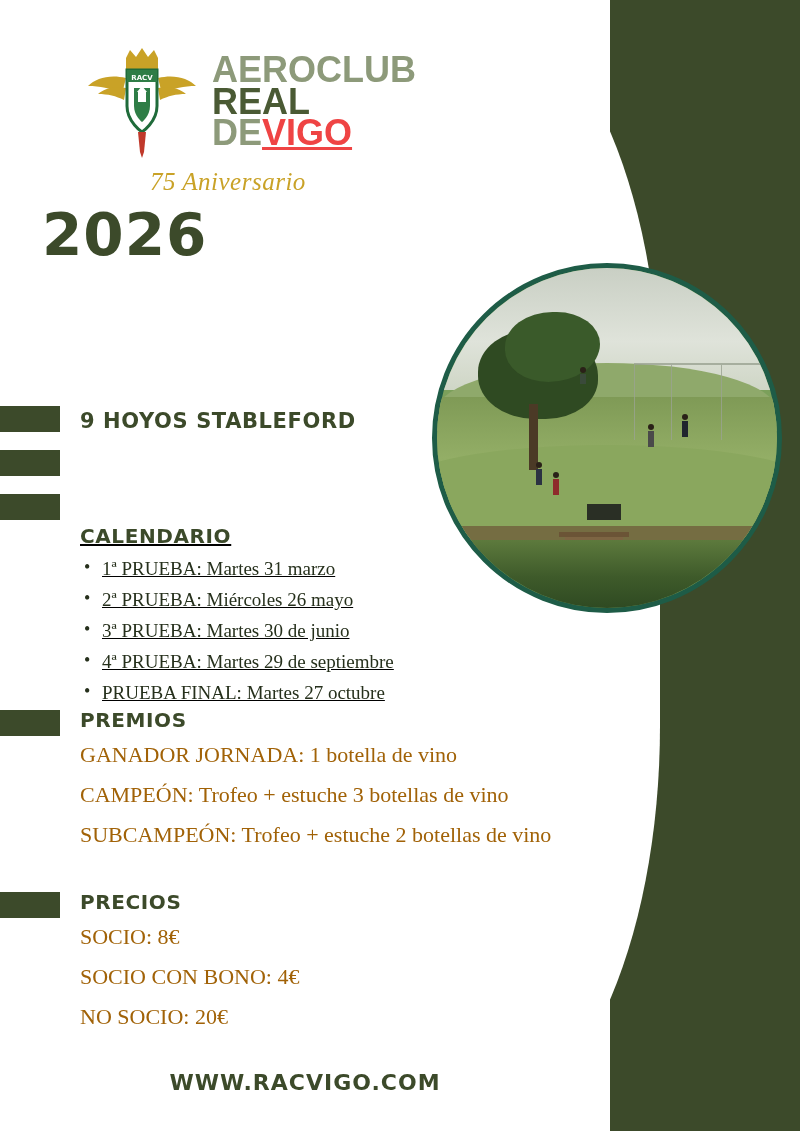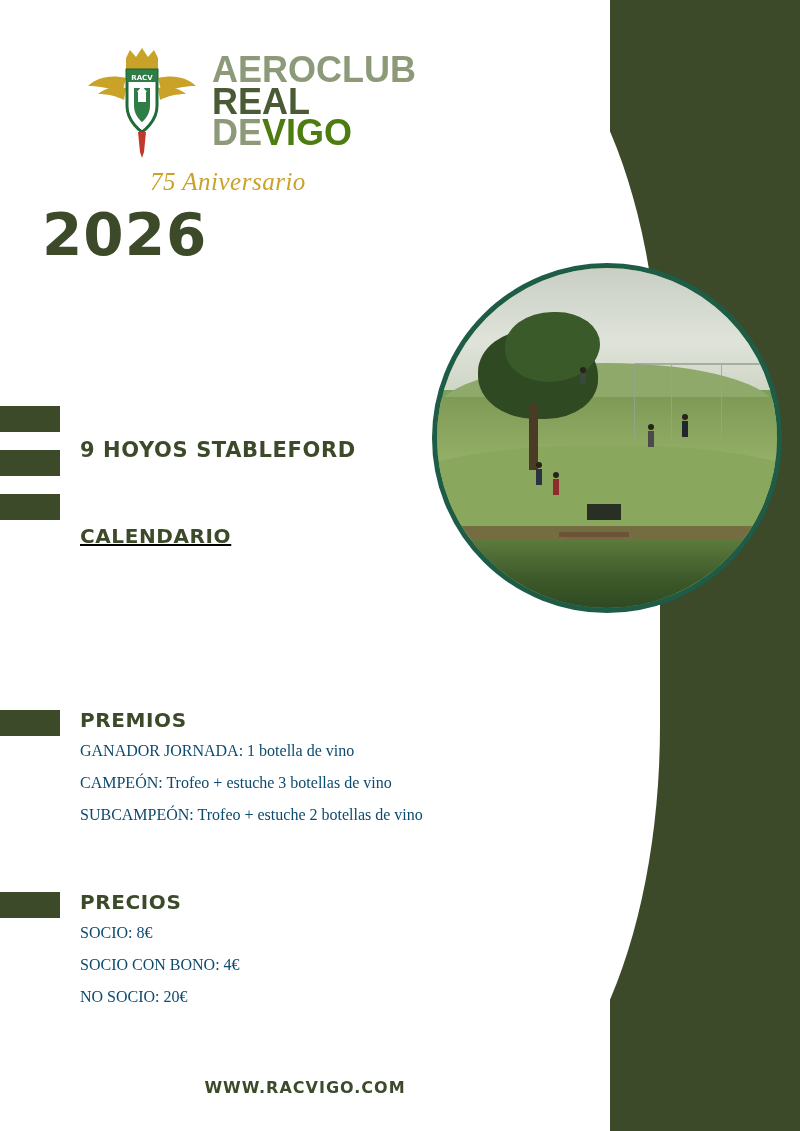--- a/index.html
+++ b/index.html
@@ -74,21 +74,22 @@
     font-weight: bold;
     font-size: 36px;
     letter-spacing: 0px;
     color: #4a5a34;
     display: block;
   }
   .logo-line.lighter {
     color: #8d9a7a;
   }
   .logo-line .accent {
-    color: #4d7c0f;
+    color: #ef4444;
+    text-decoration: underline;
   }
   .logo-aniv {
     position: absolute;
     left: 90px;
     top: 132px;
     font-family: "Liberation Serif", serif;
     font-style: italic;
     font-size: 25px;
     color: #c9a227;
     letter-spacing: 0.5px;
@@ -259,45 +260,44 @@
   .bullet-list li:before {
     content: "\2022";
     position: absolute;
     left: 4px;
     top: -1px;
     font-size: 18px;
     color: #26301c;
   }
   .plain-line {
     font-family: "Liberation Serif", serif;
-    font-size: 16px;
-    color: #0c4a6e;
+    font-size: 22px;
+    color: #a16207;
     margin-bottom: 14px;
   }
 
-  .sec-9hoyos { top: 438px; }
+  .sec-9hoyos { top: 409px; }
   .sec-9hoyos .sec-heading { font-size: 21px; margin: 0; }
   .sec-calendario { top: 524px; text-decoration: underline; }
   .sec-premios { top: 708px; }
   .sec-precios { top: 890px; }
 
   
   .footer {
     position: absolute;
     left: 0;
     top: 1070px;
     width: 610px;
     text-align: center;
     z-index: 5;
     font-family: "DejaVu Sans", sans-serif;
     font-weight: bold;
-    font-size: 16px;
+    font-size: 22px;
     color: #3c4a2a;
     letter-spacing: 1px;
-    margin-top: 8px;
   }
 </style>
 </head>
 <body>
 
 <div class="bg-green-panel"></div>
 <div class="bg-white-sheet"></div>
 <div class="bg-white-curve"></div>
 
 <div class="logo-block">
@@ -372,20 +372,27 @@
 <div class="left-bar lb3"></div>
 <div class="left-bar lb4"></div>
 <div class="left-bar lb5"></div>
 
 <div class="section sec-9hoyos">
   <h2 class="sec-heading big">9 HOYOS STABLEFORD</h2>
 </div>
 
 <div class="section sec-calendario">
   <h2 class="sec-heading">CALENDARIO</h2>
+  <ul class="bullet-list">
+    <li>1ª PRUEBA: Martes 31 marzo</li>
+    <li>2ª PRUEBA: Miércoles 26 mayo</li>
+    <li>3ª PRUEBA: Martes 30 de junio</li>
+    <li>4ª PRUEBA: Martes 29 de septiembre</li>
+    <li>PRUEBA FINAL: Martes 27 octubre</li>
+  </ul>
 </div>
 
 <div class="section sec-premios">
   <h2 class="sec-heading">PREMIOS</h2>
   <div class="plain-line">GANADOR JORNADA: 1 botella de vino</div>
   <div class="plain-line">CAMPEÓN: Trofeo + estuche 3 botellas de vino</div>
   <div class="plain-line">SUBCAMPEÓN: Trofeo + estuche 2 botellas de vino</div>
 </div>
 
 <div class="section sec-precios">

